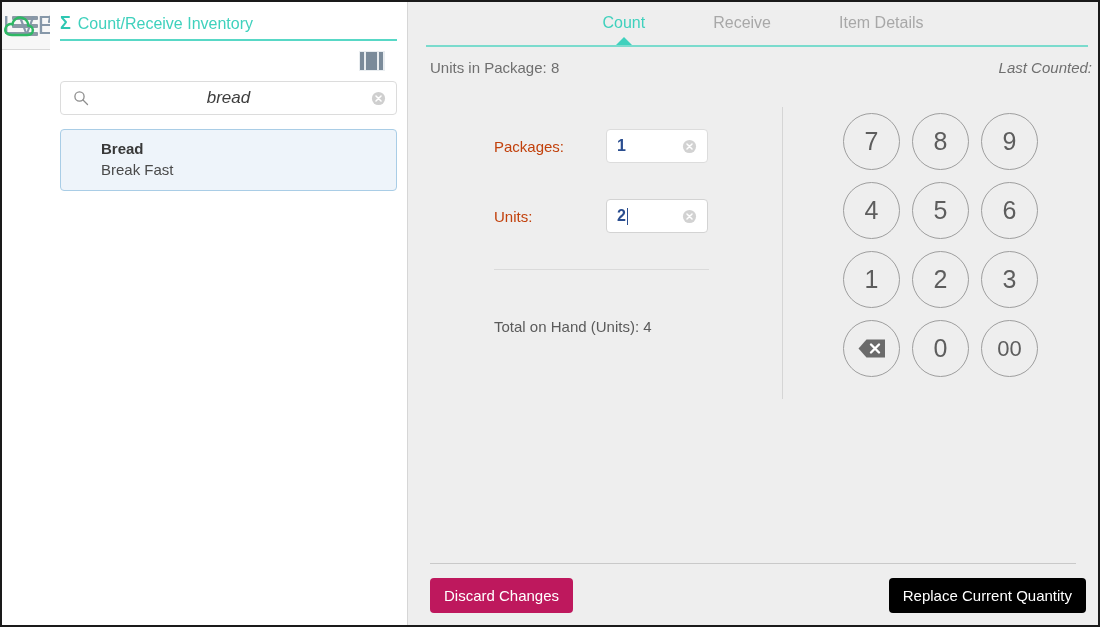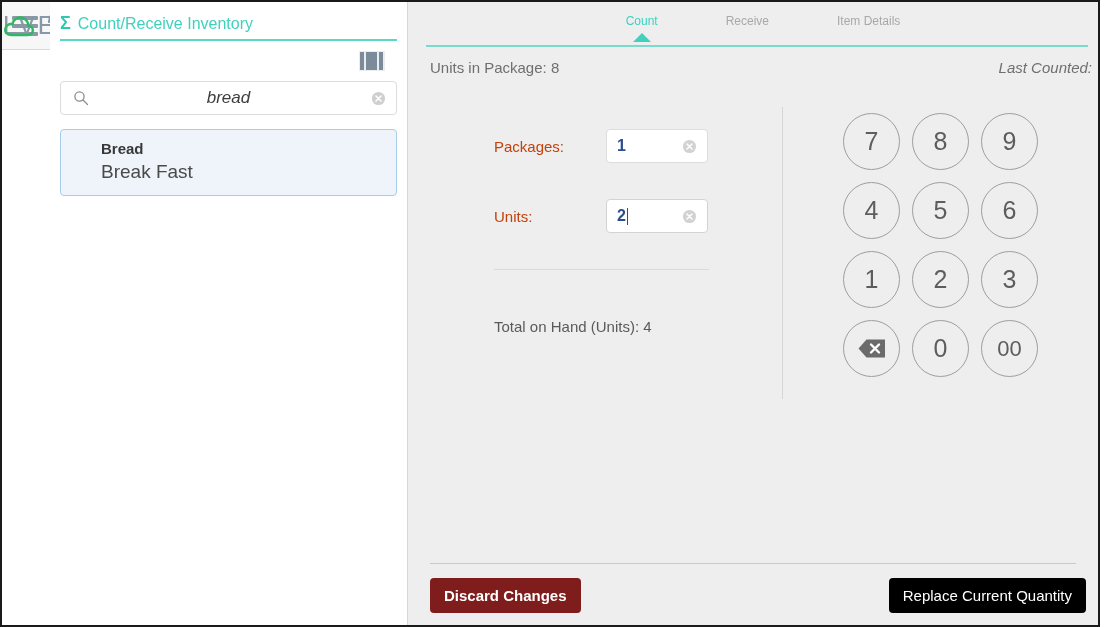--- a/index.html
+++ b/index.html
@@ -195,21 +195,21 @@
     padding: 10px 10px 12px 40px;
     cursor: pointer;
   }
   .result-name {
     font-size: 15px;
     font-weight: bold;
     color: #383838;
     margin-bottom: 4px;
   }
   .result-sub {
-    font-size: 19px;
+    font-size: 15px;
     color: #4a4a4a;
   }
 
   
   .main {
     flex: 1 1 auto;
     background: #eeeeee;
     display: flex;
     flex-direction: column;
     min-width: 0;
@@ -220,21 +220,21 @@
     height: 45px;
     flex: 0 0 45px;
     display: flex;
     align-items: flex-start;
     justify-content: center;
     gap: 40px;
     padding-top: 12px;
     position: relative;
   }
   .tab {
-    font-size: 12px;
+    font-size: 16px;
     color: #a8a8a8;
     cursor: pointer;
     position: relative;
     padding: 0 4px;
     margin-left: 20px;
   }
   .tab.active { color: #3fd1bd; }
   .tab.active .tab-caret {
     position: absolute;
     left: 50%;
@@ -397,21 +397,21 @@
   .btn {
     border: none;
     border-radius: 4px;
     color: #fff;
     font-size: 15px;
     font-family: "Liberation Sans", sans-serif;
     padding: 10px 14px;
     cursor: pointer;
     line-height: 1;
   }
-  .btn-danger { background: #7f1d1d; font-weight: bold; }
+  .btn-danger { background: #be185d; }
   .btn-success { background: #000000; margin-right: -10px; }
 </style>
 </head>
 <body>
 
 <div id="app">
 
   <div class="topbar">
     <div class="hamburger">
       <span></span>

